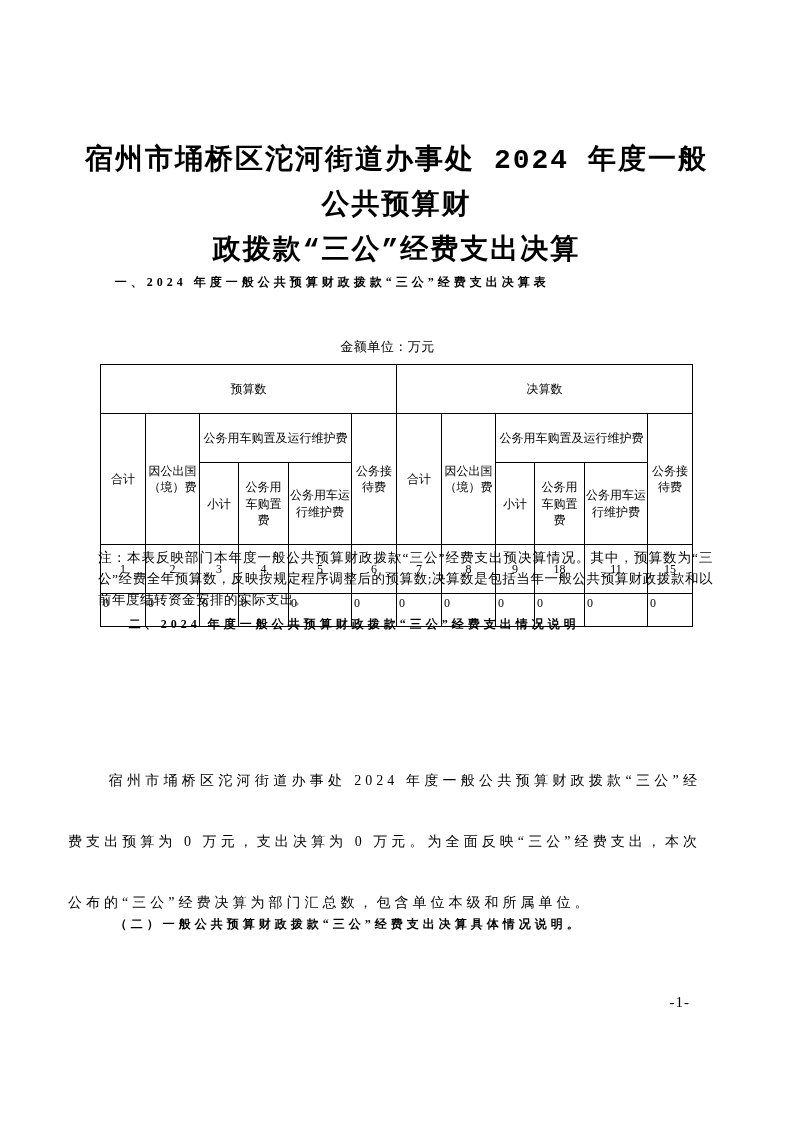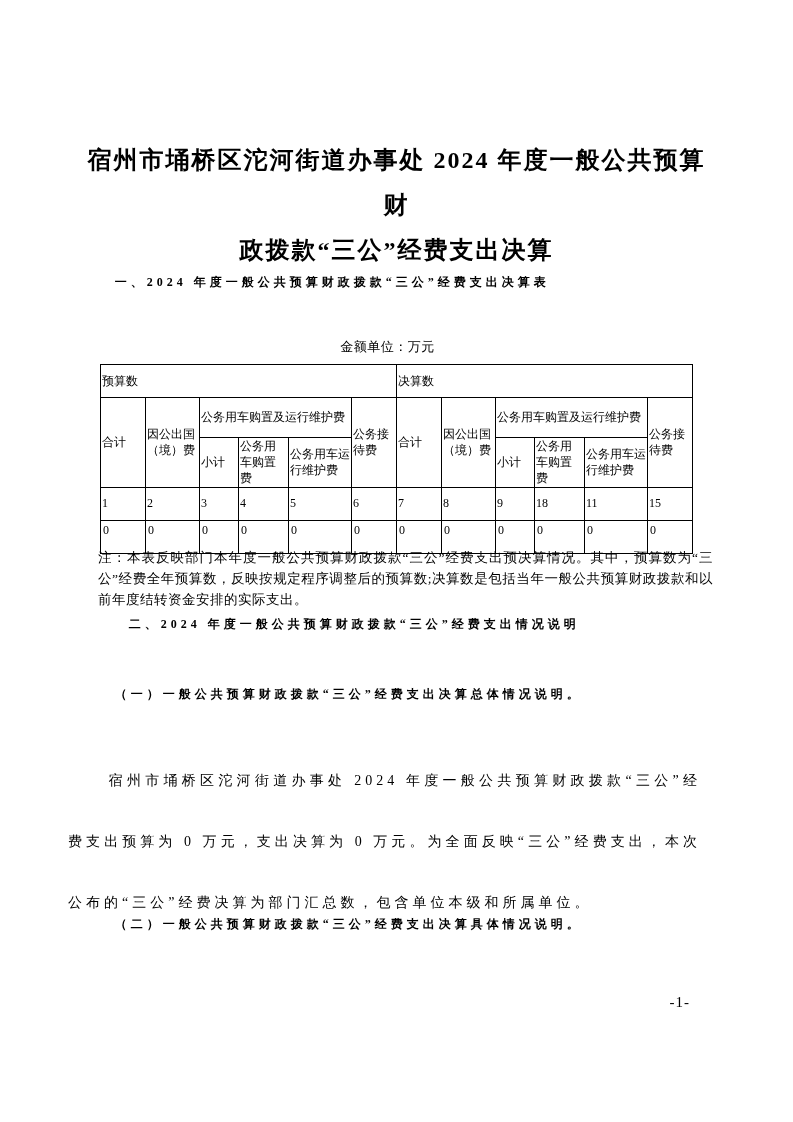--- a/index.html
+++ b/index.html
@@ -9,24 +9,25 @@
     height: 1122px;
     background: #ffffff;
     color: #000000;
     font-family: "Liberation Serif", "DejaVu Serif", serif;
     overflow: hidden;
   }
   .doc-title {
     position: absolute;
     top: 138px; left: 80px; width: 633px;
     text-align: center;
-    font-size: 24px;
+    font-size: 28px;
     font-weight: bold;
     line-height: 45px;
     letter-spacing: 2px;
+    font-family: Liberation Mono, monospace;
   }
   .heading {
     position: absolute;
     left: 80px; width: 633px;
     font-size: 12px;
     font-weight: bold;
     letter-spacing: 4px;
     line-height: 44px;
     text-align: justify;
     text-indent: 2.9em;
@@ -46,22 +47,23 @@
     position: absolute;
     top: 364px; left: 100px;
     border-collapse: collapse;
     table-layout: fixed;
     width: 593px;
     border: 1.5px solid #000;
     font-size: 12px;
   }
   table.sangong td {
     border: 1px solid #000;
+    text-align: center;
     vertical-align: middle;
-    padding: 0 1px;
+    padding: 16px 1px;
     line-height: 1.35;
     overflow: hidden;
   }
   tr.r1 { height: 33px; }
   tr.r2 { height: 40px; }
   tr.r3 { height: 42px; }
   tr.r4 { height: 33px; }
   tr.r5 { height: 33px; }
   tr.r5 td {
     text-align: left;
@@ -174,21 +176,20 @@
       <td>0</td>
       <td>0</td>
     </tr>
   </tbody>
     </table>
 
   <div class="note">注：本表反映部门本年度一般公共预算财政拨款“三公”经费支出预决算情况。其中，预算数为“三公”经费全年预算数，反映按规定程序调整后的预算数;决算数是包括当年一般公共预算财政拨款和以前年度结转资金安排的实际支出。</div>
 
   <div class="heading" id="sec2">二、2024 年度一般公共预算财政拨款“三公”经费支出情况说明</div>
 
-  <div class="heading" id="sub1">（一）一般公共预算财政拨款“三公”经费支出决算总体情况说明。</div>
 
   <div class="body-para" id="para1">宿州市埇桥区沱河街道办事处 2024 年度一般公共预算财政拨款“三公”经费支出预算为 0 万元，支出决算为 0 万元。为全面反映“三公”经费支出，本次公布的“三公”经费决算为部门汇总数，包含单位本级和所属单位。</div>
 
   <div class="heading" id="sub2">（二）一般公共预算财政拨款“三公”经费支出决算具体情况说明。</div>
 
   <div class="page-number">-1-</div>
 
 </div>
 
 </body></html>

